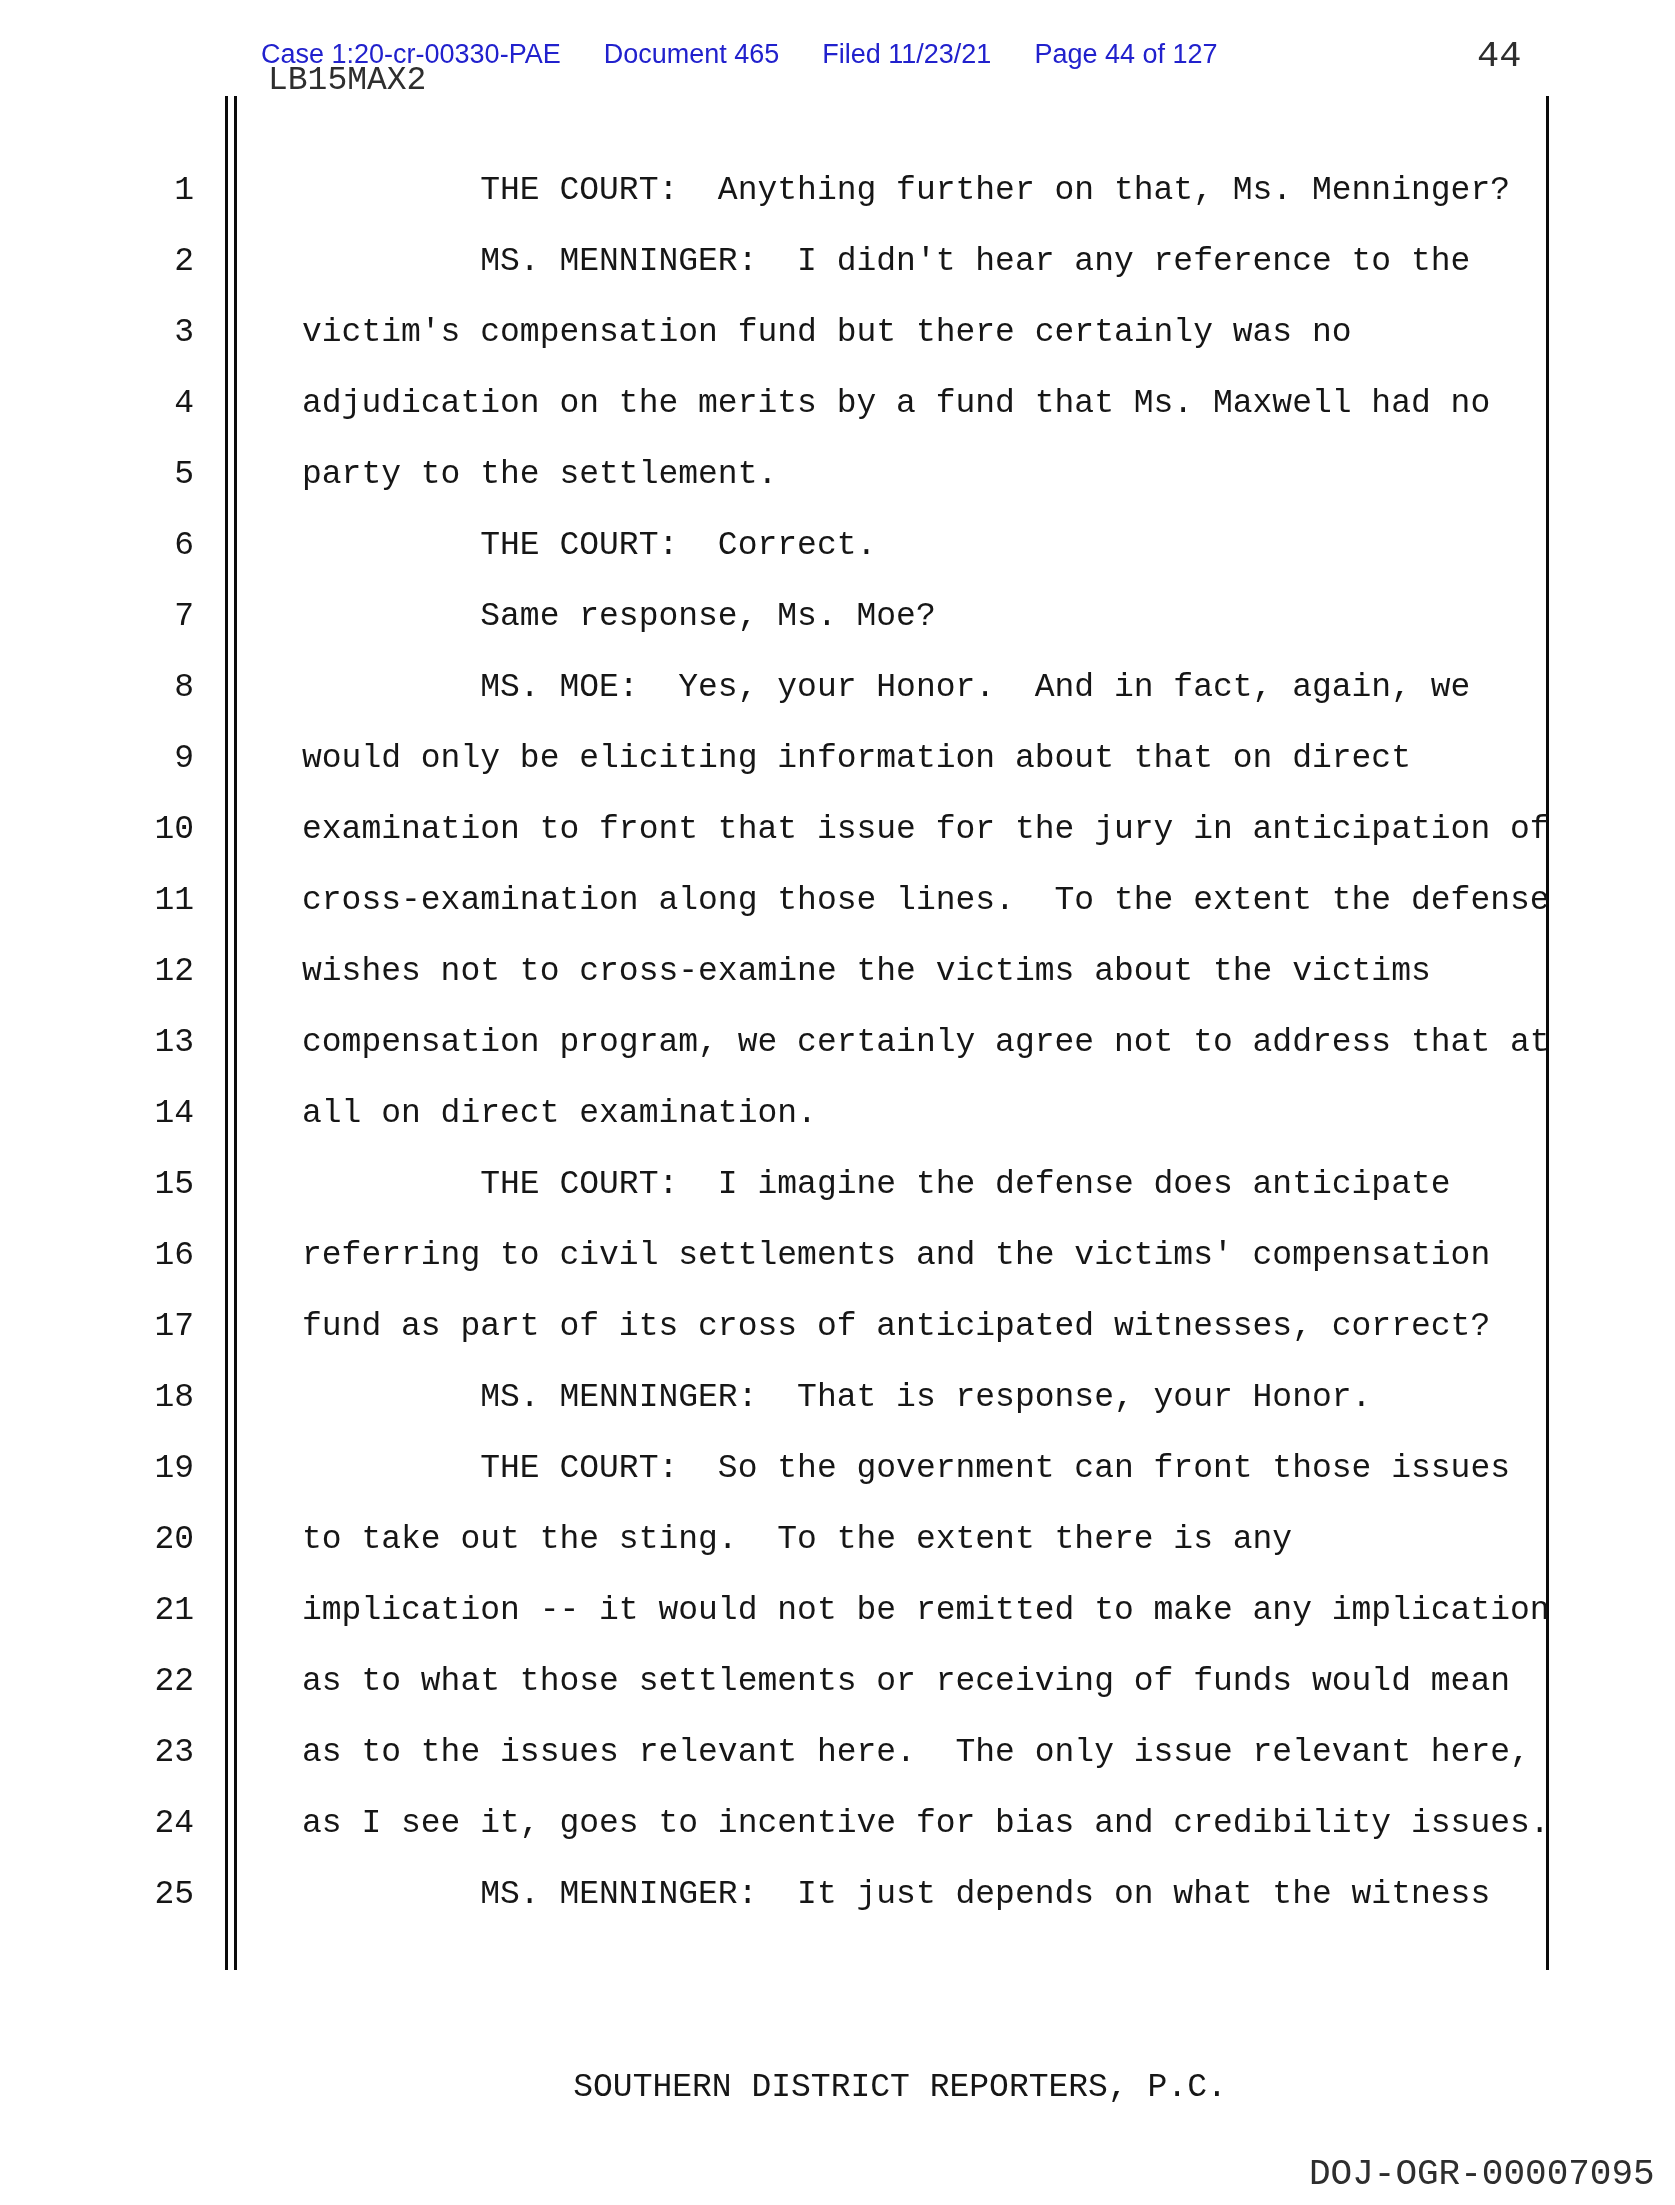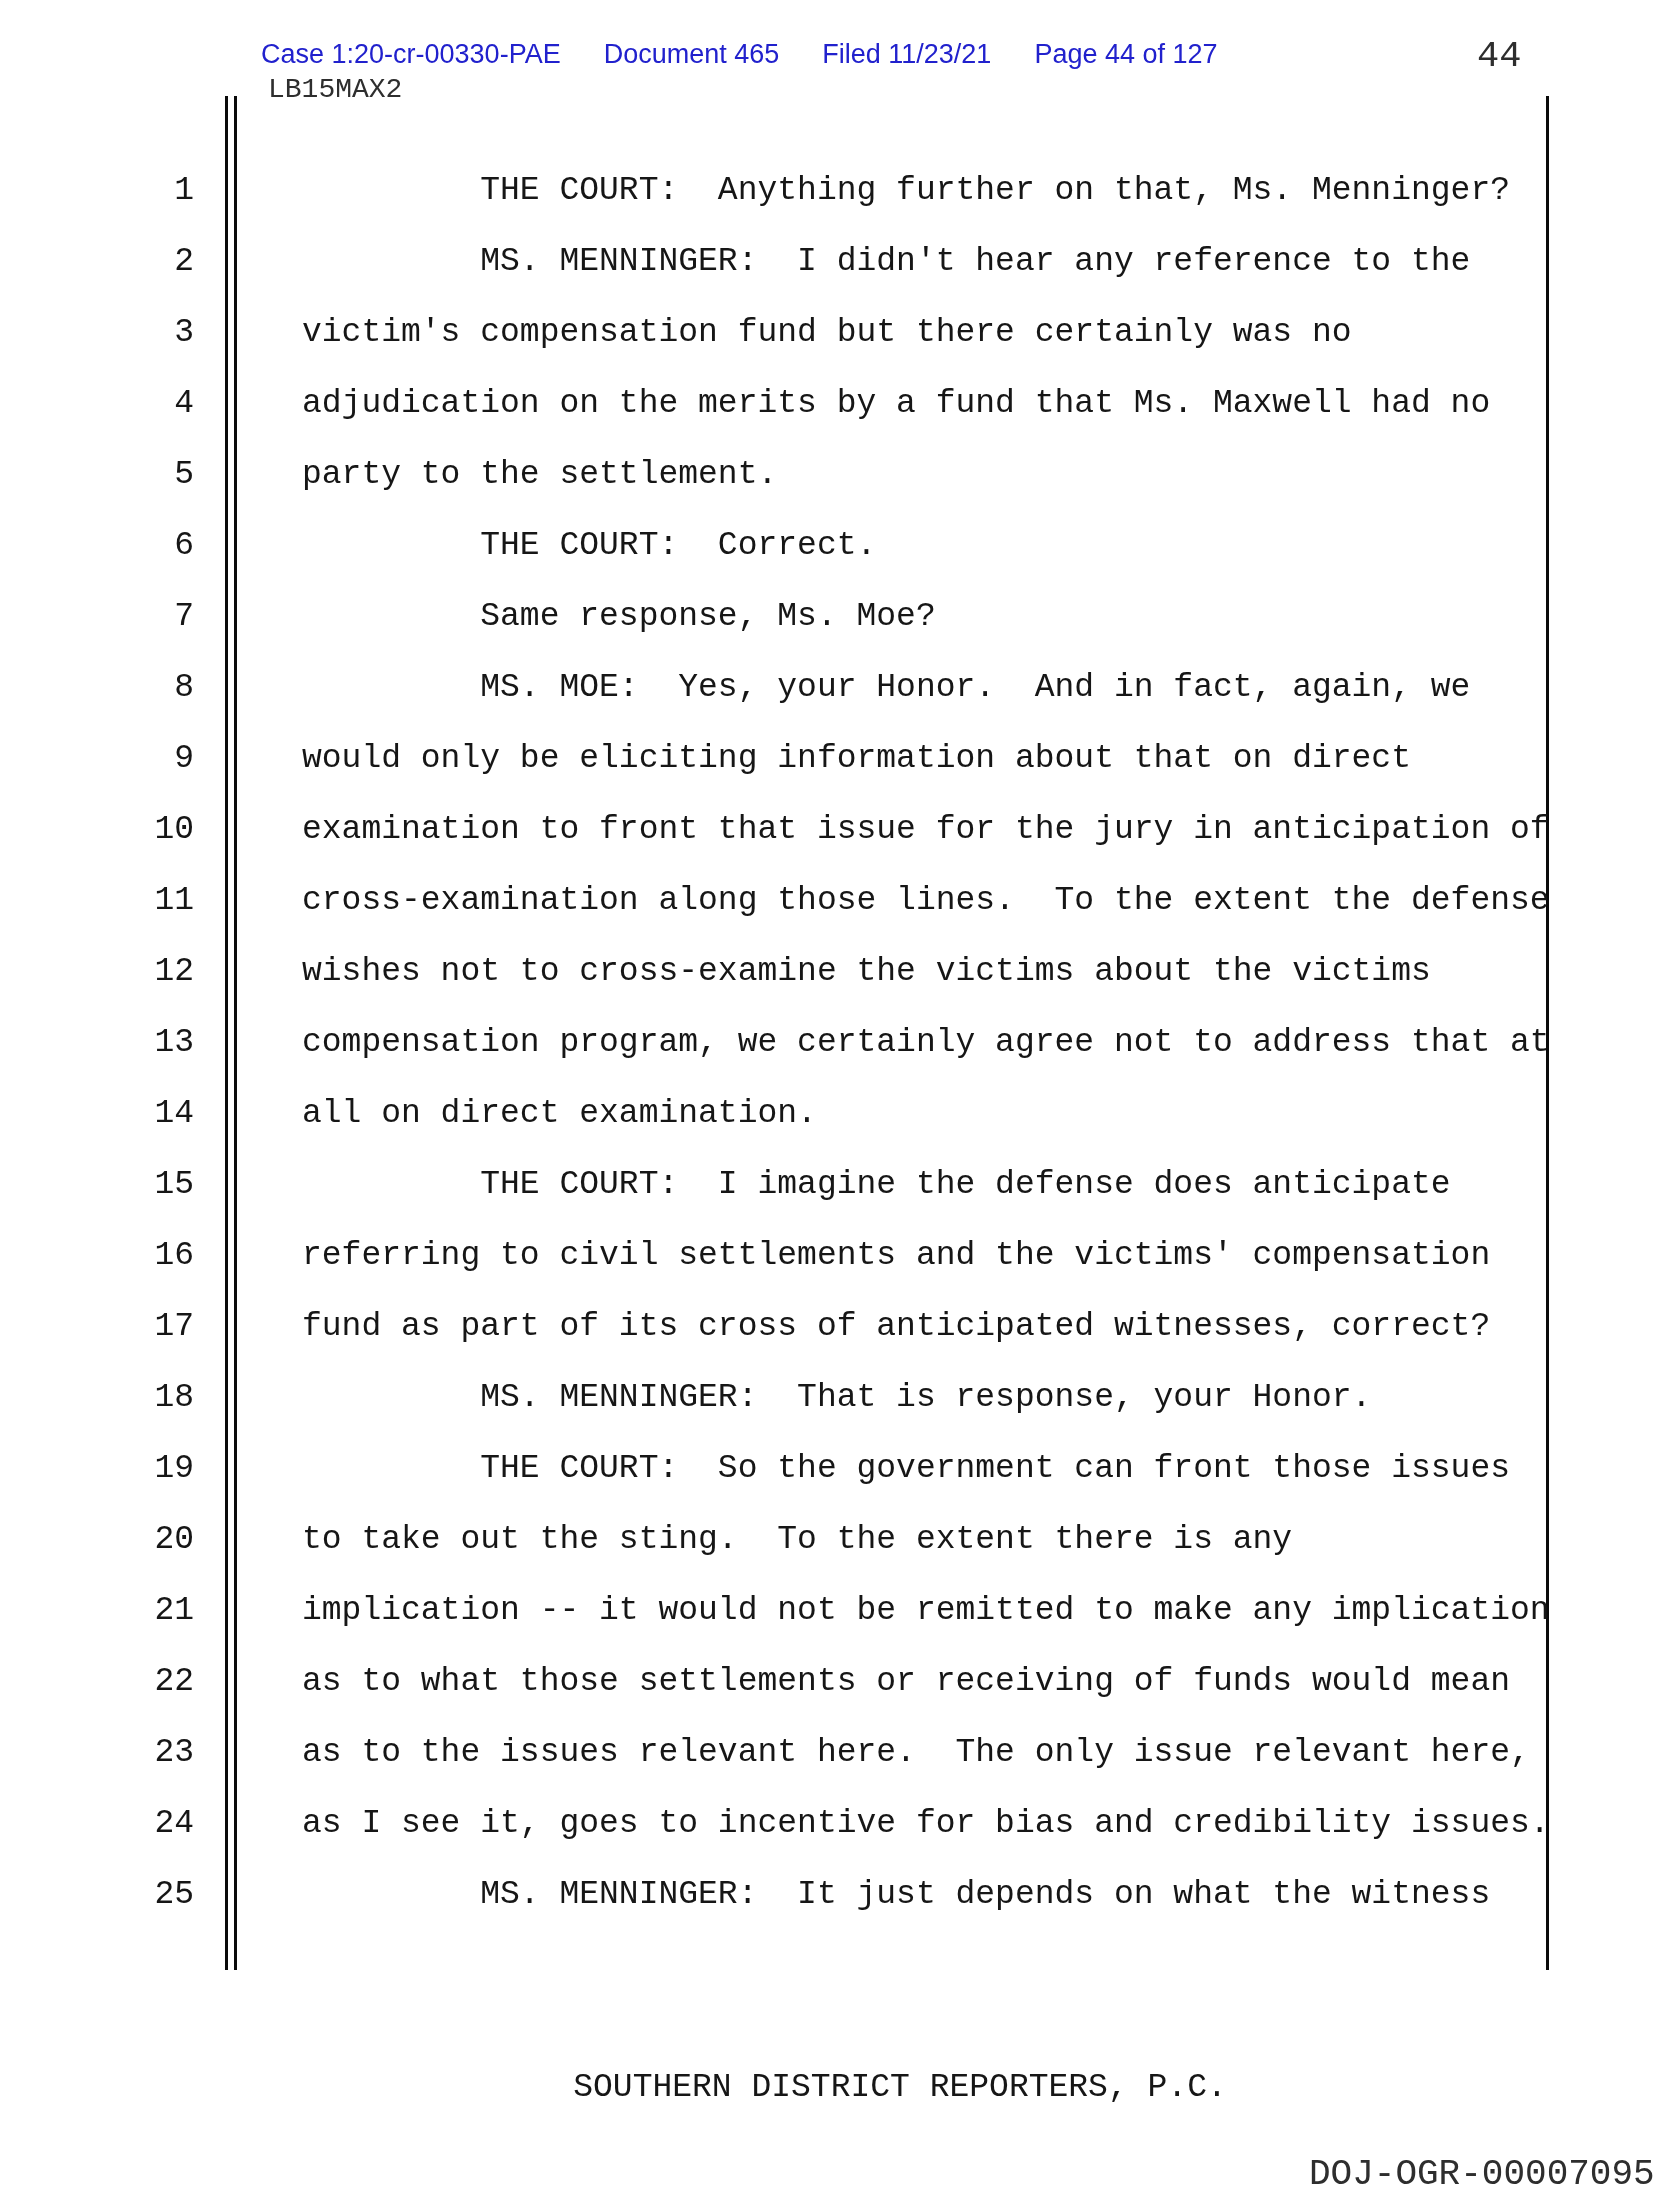--- a/index.html
+++ b/index.html
@@ -35,22 +35,22 @@
     left: 1477px;
     top: 38px;
     font-size: 37px;
     line-height: 1;
     color: var(--stamp-gray, #2e2e2e);
   }
 
   .transcript-id {
     position: absolute;
     left: 268px;
-    top: 76px;
-    font-size: 28px;
+    top: 64px;
+    font-size: 33px;
     line-height: 1;
     color: var(--stamp-gray, #2e2e2e);
   }
 
   
   .rule {
     position: absolute;
     top: 96px;
     height: 1874px;
     width: 2.6px;

